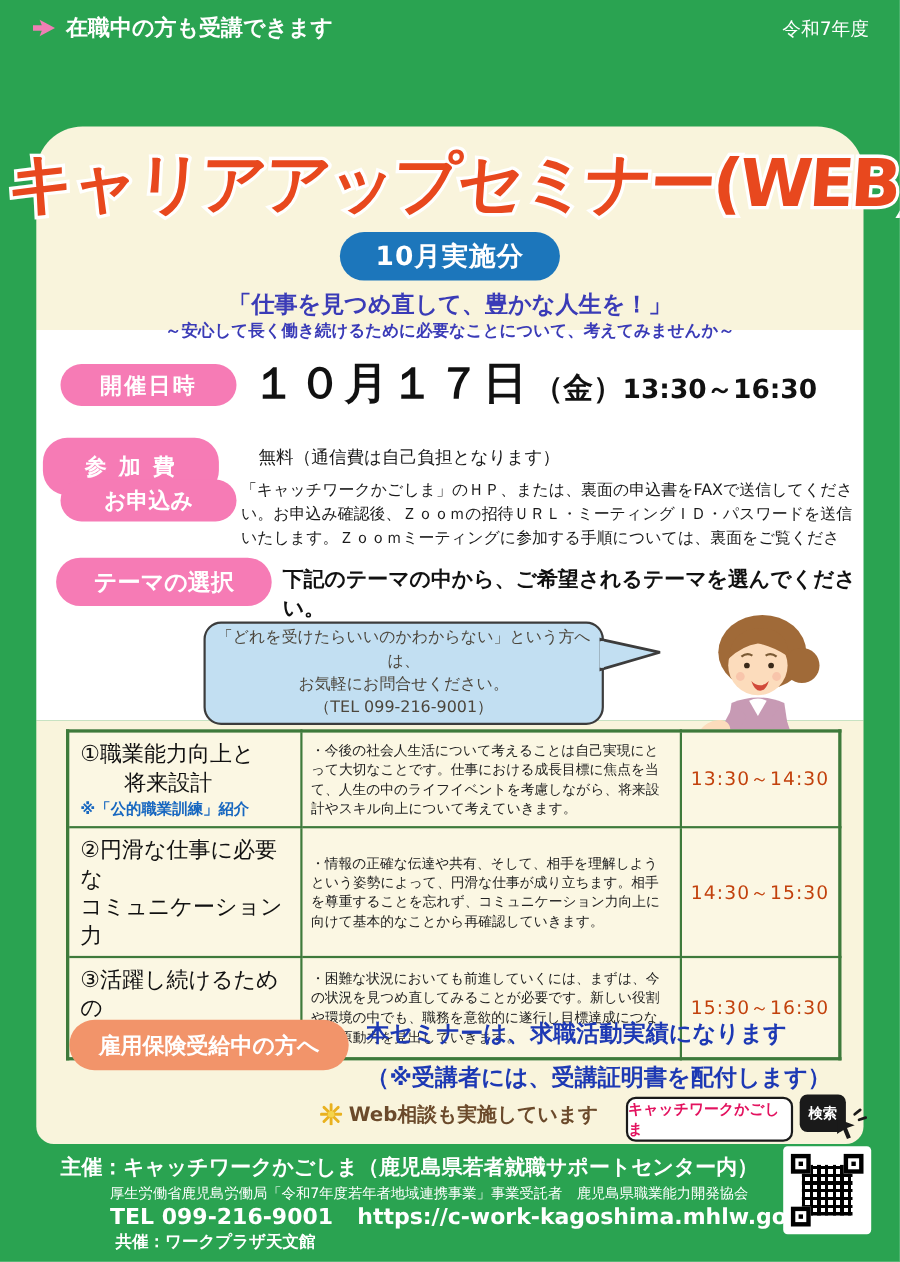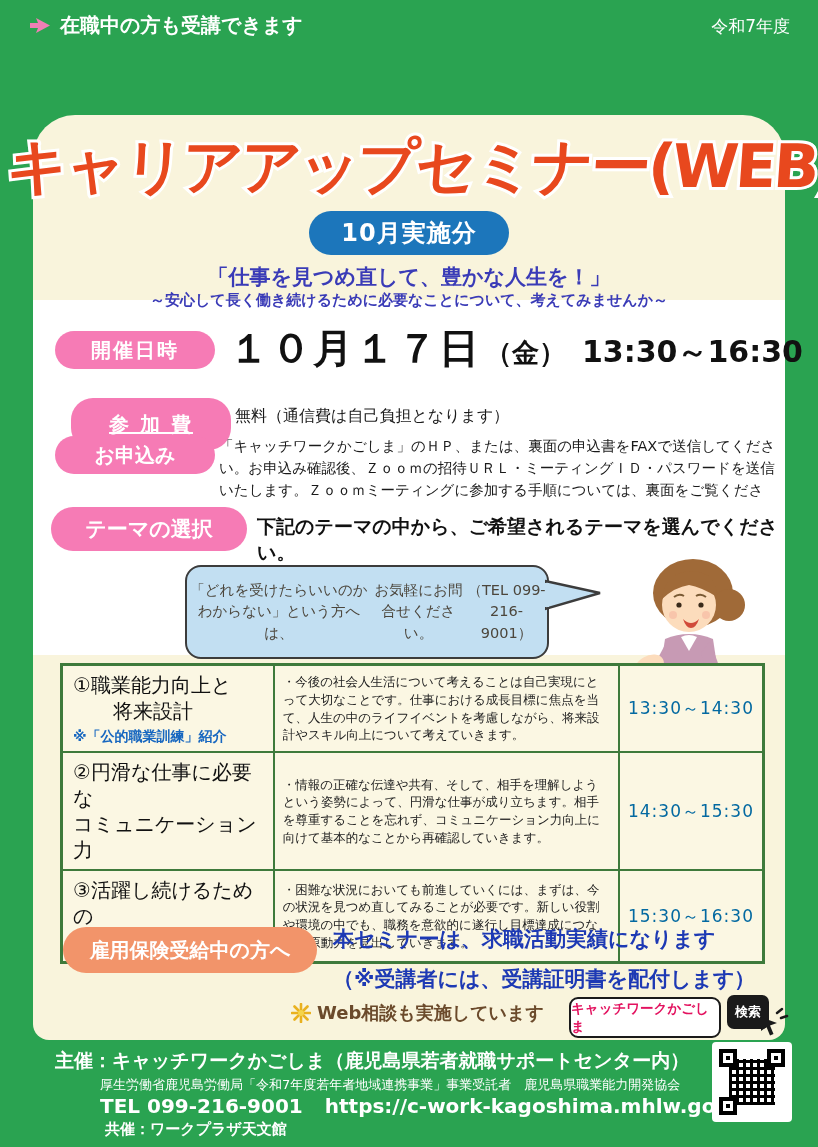--- a/index.html
+++ b/index.html
@@ -29,51 +29,51 @@
                  display:flex; align-items:center; justify-content:center; letter-spacing:1px; }
   .headline   { position:absolute; left:0; top:148px; width:752px; text-align:center;
                 color:#3A3BB7; font-size:21px; font-weight:bold; }
   .subheadline{ position:absolute; left:0; top:176px; width:752px; text-align:center;
                 color:#3A3BB7; font-size:15px; font-weight:bold; }
 
   
   .pill { position:absolute; background:#F67BB5; color:#fff; font-weight:bold;
           display:flex; align-items:center; justify-content:center; border-radius:22px; }
   .pill-date  { left:22px; top:216px; width:160px; height:38px; font-size:20px; letter-spacing:2px; }
-  .pill-fee   { left:38px; top:283px; width:160px; height:52px; font-size:20px; letter-spacing:2px;text-decoration:underline; }
+  .pill-fee   { left:6px; top:283px; width:160px; height:52px; font-size:20px; letter-spacing:2px; }
   .pill-apply { left:22px; top:321px; width:160px; height:38px; font-size:20px; }
   .pill-theme { left:18px; top:392px; width:196px; height:44px; font-size:21px; }
   .pill-insurance { left:30px; top:812px; width:254px; height:46px; background:#F2946A; font-size:20px; border-radius:24px; }
 
   .date-line { position:absolute; left:196px; top:206px; display:flex; align-items:baseline; color:#111; white-space:nowrap; }
   .date-main { font-size:40px; font-weight:800; letter-spacing:2px; }
   .date-day  { font-size:27px; font-weight:800; margin-left:4px; }
-  .date-time { font-size:30px; font-weight:700; margin-left:16px; }
+  .date-time { font-size:24px; font-weight:700; margin-left:0; }
 
   .fee-text   { position:absolute; left:202px; top:291px; font-size:16px; color:#1a1a1a; }
   .apply-text { position:absolute; left:186px; top:320px; width:562px; font-size:14.5px; line-height:1.52; color:#1a1a1a; }
   .theme-text { position:absolute; left:224px; top:399px; font-size:19px; font-weight:bold; color:#111; }
 
   
   .bubble { position:absolute; left:152px; top:450px; width:364px; height:94px;
             background:#C2DFF2; border:2.5px solid #3c3c3c; border-radius:16px;
-            display:flex; flex-direction:row; align-items:center; justify-content:center;
+            display:flex; flex-direction:column; align-items:center; justify-content:center;
             font-size:14.5px; line-height:1.45; color:#4c463c; text-align:center; }
   .bubble-tail { position:absolute; left:512px; top:462px; width:60px; height:40px; }
 
   .woman { position:absolute; left:572px; top:432px; width:170px; height:172px; }
 
   
   .themes-table { position:absolute; left:27px; top:548px; width:705px;
                   border:3px solid #3E7A3B; border-collapse:collapse; background:#FBF7E3; }
   .themes-table td { border:2px solid #3E7A3B; vertical-align:middle; }
   td.cell-title { width:213px; padding:6px 6px 6px 10px; font-size:20px; color:#111;
                   white-space:pre-line; line-height:1.3; }
   td.cell-desc  { width:347px; padding:6px 8px; font-size:12.5px; line-height:1.42; color:#222; }
-  td.cell-time  { width:145px; text-align:center; font-size:17px; color:#0369a1; letter-spacing:1px; }
+  td.cell-time  { width:145px; text-align:center; font-size:17px; color:#c2410c; letter-spacing:1px; }
   .cell-note { font-size:14px; font-weight:bold; color:#1767C0; margin-top:3px; }
   .row-h { height:82px; }
 
   .ins-line1 { position:absolute; left:300px; top:810px; font-size:21px; font-weight:bold; color:#1D39B4; }
   .ins-line2 { position:absolute; left:300px; top:850px; font-size:21px; font-weight:bold; color:#1D39B4; }
 
   .web-consult { position:absolute; left:258px; top:886px; display:flex; align-items:center; gap:6px;
                  font-size:18px; font-weight:bold; color:#6B4A2B; }
 
   .search-box { position:absolute; left:536px; top:882px; width:152px; height:41px;

